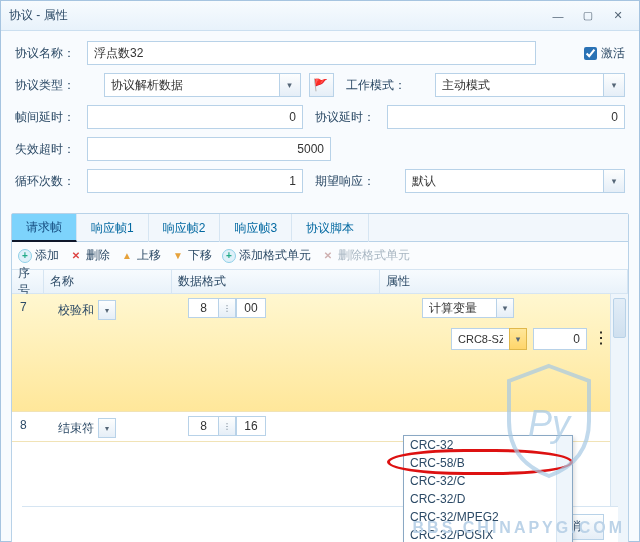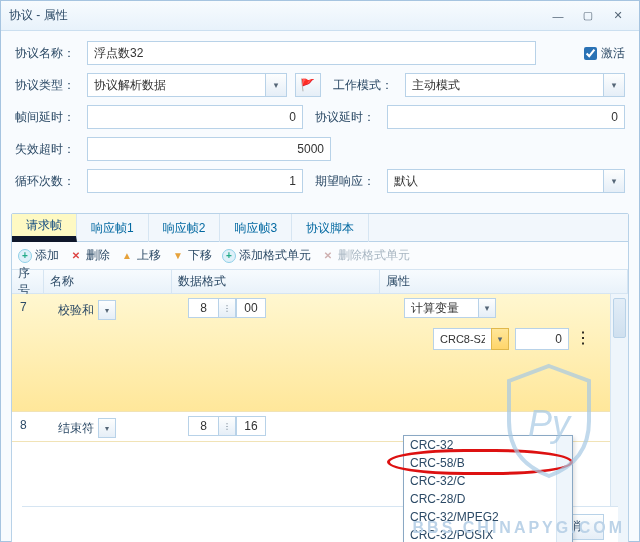--- a/index.html
+++ b/index.html
@@ -7,30 +7,30 @@
   .window { width: 640px; height: 542px; border: 1px solid #a6c4e0; background: #f8fbfe; position: relative; }
   .titlebar { height: 30px; background: linear-gradient(#f7fbfe,#e8f2fb); border-bottom: 1px solid #cbdff0; display: flex; align-items: center; padding: 0 8px; font-size: 12px; color: #2c4a66; }
   .titlebar .spacer { flex: 1; }
   .win-btn { width: 26px; height: 18px; margin-left: 4px; display: inline-flex; align-items: center; justify-content: center; font-size: 11px; color: #567; cursor: default; }
   .form { padding: 10px 14px 6px 14px; font-size: 12px; color: #2c4a66; }
   .row { display: flex; align-items: center; margin-bottom: 8px; gap: 8px; }
   .label { width: 64px; text-align: left; color: #2c4a66; }
   .label2 { width: 64px; text-align: left; color: #2c4a66; margin-left: 4px; }
   .txt { height: 24px; border: 1px solid #b8d2e8; background: #fff; padding: 0 6px; font-size: 12px; color: #333; }
   .txt.right { text-align: right; }
-  .combo { display: flex; }
+  .combo { display: flex; margin-left: 18px; }
   .combo .txt { border-right: none; }
   .combo .cbtn { width: 22px; height: 24px; border: 1px solid #b8d2e8; background: linear-gradient(#fdfefe,#e5eef7); display: flex; align-items: center; justify-content: center; font-size: 9px; color: #567; }
   .chk { display: inline-flex; align-items: center; gap: 4px; padding-left: 40px; }
   .chk input { accent-color: #2a72b5; }
   .flagbtn { width: 26px; height: 24px; border: 1px solid #b8d2e8; background: linear-gradient(#fdfefe,#e5eef7); display: flex; align-items: center; justify-content: center; font-size: 12px; }
   .tabs { margin: 6px 10px 0 10px; border: 1px solid #b8d2e8; border-radius: 2px; background: #fff; height: 340px; position: relative; }
   .tabstrip { display: flex; height: 28px; border-bottom: 1px solid #b8d2e8; background: #f2f7fc; }
   .tab { padding: 0 14px; height: 28px; display: flex; align-items: center; font-size: 12px; color: #0369a1; border-right: 1px solid #d6e5f2; cursor: default; }
-  .tab.active { background: #fef9c3; border-bottom: 6px solid #0f172a; margin-bottom: -1px; color: #154d80; font-weight: 500; }
+  .tab.active { background: #7dd3fc; border-bottom: 2px solid #0f172a; margin-bottom: -1px; color: #154d80; font-weight: 500; }
   .toolbar { height: 28px; border-bottom: 1px solid #d6e5f2; display: flex; align-items: center; padding: 0 6px; gap: 10px; font-size: 12px; background: #fafcfe; }
   .tb-item { display: inline-flex; align-items: center; gap: 3px; color: #2c4a66; }
   .tb-item.disabled { color: #a8b6c2; }
   .ic { width: 14px; height: 14px; border-radius: 50%; display: inline-flex; align-items: center; justify-content: center; font-size: 10px; font-weight: bold; }
   .ic.add { background: #dff0f9; color: #2a8; border: 1px solid #8fd0e8; }
   .ic.del { color: #d44; }
   .ic.up { color: #e6a23c; }
   .ic.dn { color: #e6a23c; }
   .grid-head { display: flex; height: 24px; background: linear-gradient(#f7fbfe,#e9f2fa); border-bottom: 1px solid #d6e5f2; font-size: 12px; color: #2c4a66; }
   .gh { border-right: 1px solid #d6e5f2; display: flex; align-items: center; padding: 0 6px; }
@@ -211,21 +211,21 @@
           </div>
         </div>
       </div>
       <div class="scrollbar">
         <div class="sthumb"></div>
       </div>
       <div class="dropdown">
         <div class="dopt">CRC-32</div>
         <div class="dopt">CRC-58/B</div>
         <div class="dopt">CRC-32/C</div>
-        <div class="dopt">CRC-28/D</div>
+        <div class="dopt">CRC-32/D</div>
         <div class="dopt">CRC-32/MPEG2</div>
         <div class="dopt">CRC-32/POSIX</div>
 
         <div class="dscroll"></div>
       </div>
     </div>
     <div class="btnbar">
       <div class="btn">确定</div>
       <div class="btn">取消</div>
     </div>

